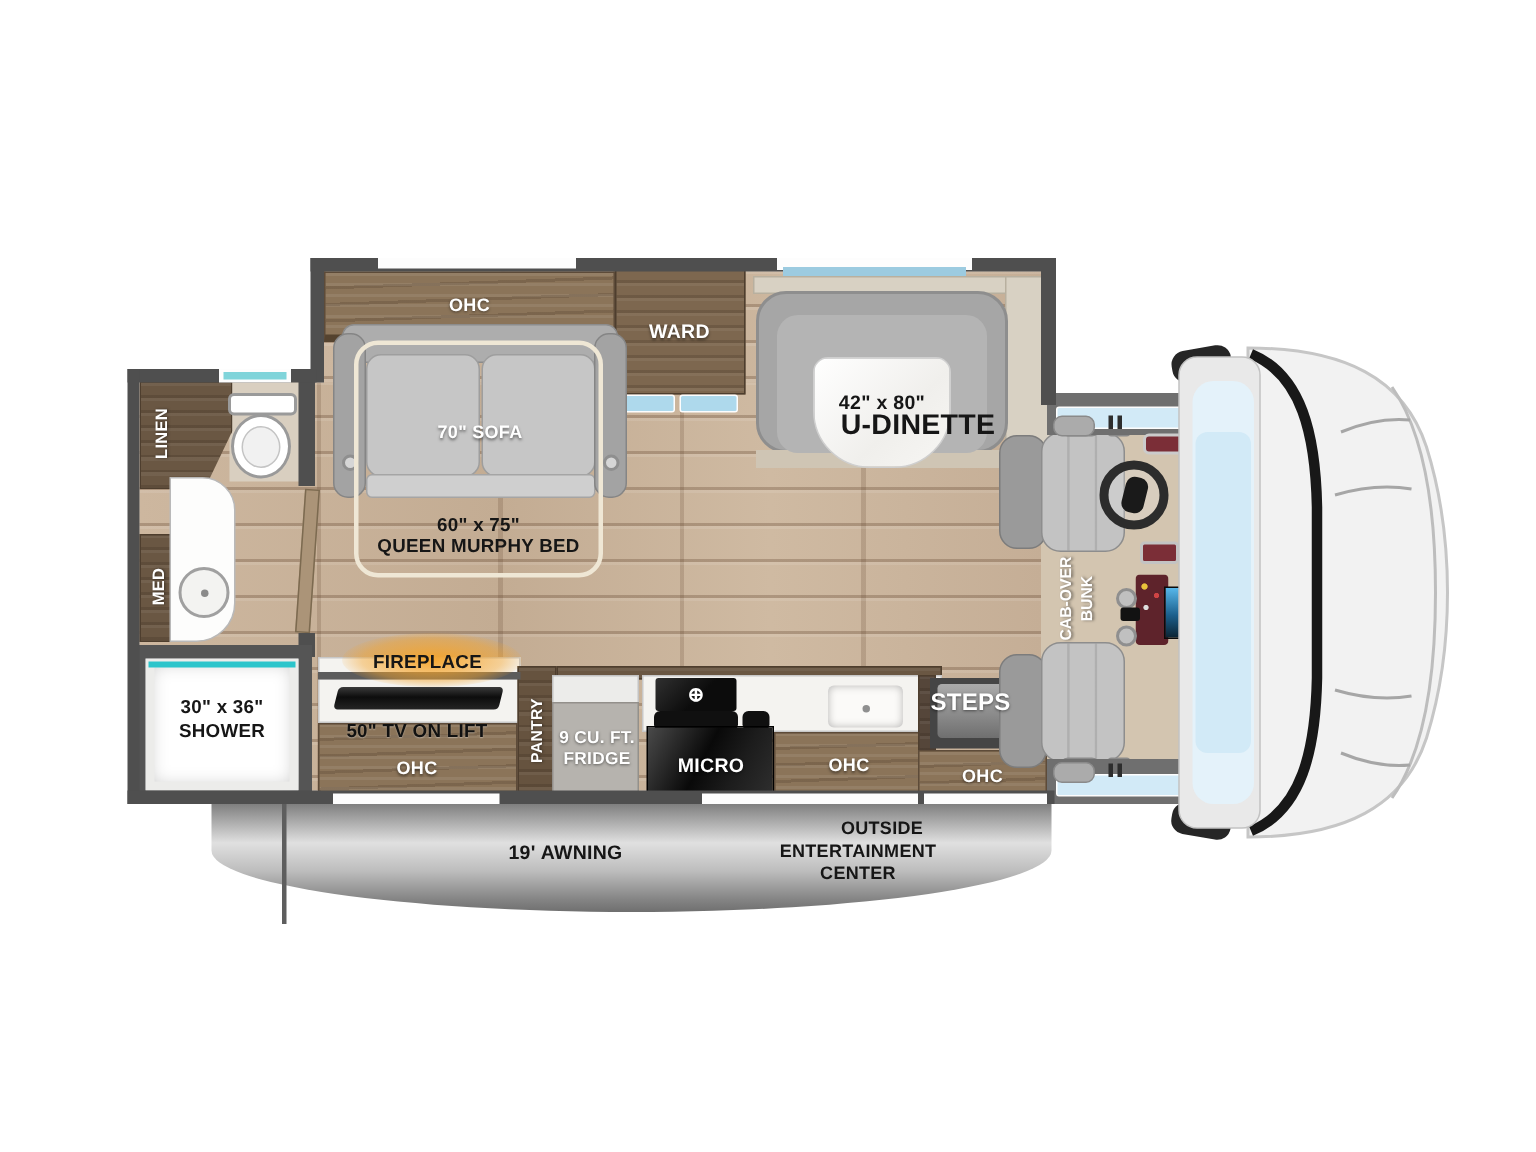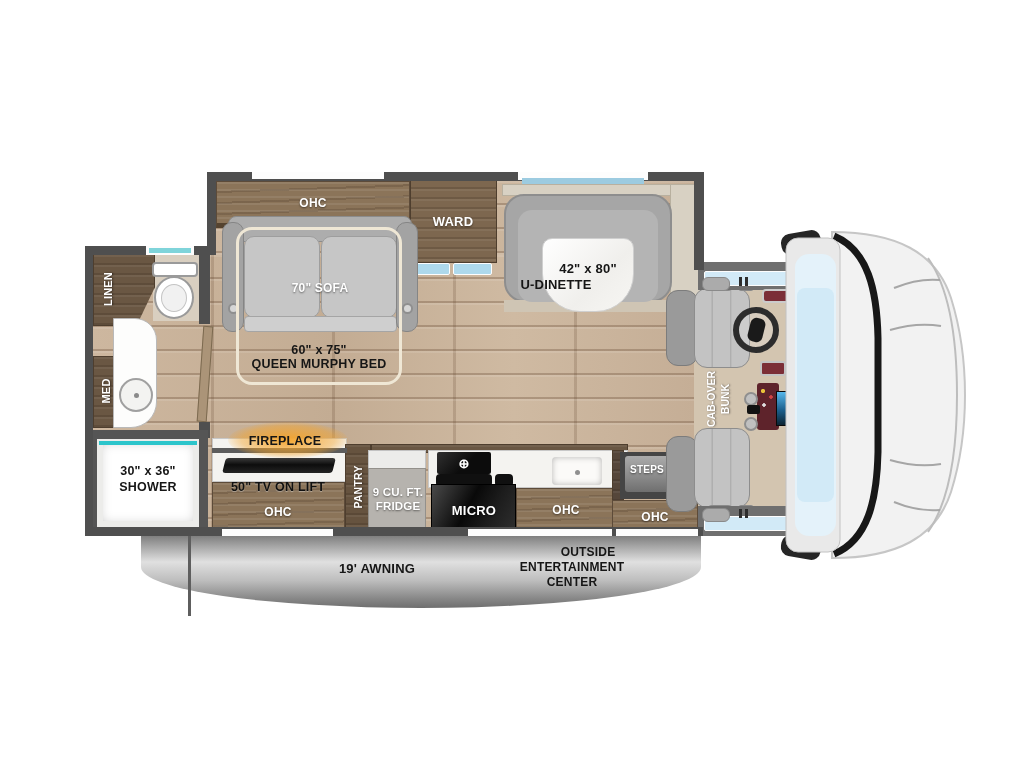--- a/index.html
+++ b/index.html
@@ -97,21 +97,21 @@
   <span class="lbl" style="left:319px;top:350px;font-size:12.5px;">60" x 75"</span>
   <span class="lbl" style="left:319px;top:364px;font-size:12.5px;">QUEEN MURPHY BED</span>
 
   <div class="abs beige" style="left:502px;top:184px;width:192px;height:12px;z-index:3;"></div>
   <div class="abs beige" style="left:670px;top:184px;width:32px;height:120px;z-index:3;"></div>
   <div class="abs" style="left:504px;top:194px;width:168px;height:108px;background:var(--bench-gray);border:2px solid #8e8e8e;border-radius:20px;z-index:4;box-sizing:border-box;"></div>
   <div class="abs" style="left:518px;top:210px;width:140px;height:92px;background:#b4b4b4;border-radius:14px;z-index:5;"></div>
   <div class="abs" style="left:504px;top:300px;width:168px;height:12px;background:#cfc5b4;z-index:4;"></div>
   <div class="abs" style="left:542px;top:238px;width:92px;height:74px;background:linear-gradient(135deg,#ffffff,#f0efec 60%,#f7f6f3);border:1px solid #cfcfcf;border-radius:10px 10px 38px 38px;z-index:6;box-sizing:border-box;"></div>
   <span class="lbl" style="left:588px;top:268px;font-size:13px;">42" x 80"</span>
-  <span class="lbl" style="left:556px;top:284px;font-size:13px;">U-DINETTE</span>
+  <span class="lbl" style="left:612px;top:284px;font-size:19px;">U-DINETTE</span>
 
   <div class="abs" style="left:228px;top:422px;width:120px;height:36px;background:radial-gradient(ellipse at center, rgba(245,164,42,.95), rgba(245,164,42,.45) 55%, rgba(245,164,42,0) 75%);border-radius:50%;z-index:5;"></div>
   <span class="lbl" style="left:285px;top:441px;font-size:12.5px;">FIREPLACE</span>
 
   <div class="abs whitebox" style="left:212px;top:438px;width:135px;height:12px;z-index:3;"></div>
   <div class="abs" style="left:212px;top:448px;width:135px;height:5px;background:#5c5c5c;z-index:4;"></div>
   <div class="abs whitebox" style="left:212px;top:452px;width:135px;height:30px;z-index:3;"></div>
   <div class="abs" style="left:224px;top:458px;width:110px;height:15px;background:linear-gradient(180deg,#3a3a3a,#0d0d0d 45%,#242424);border-radius:3px;transform:skewX(-14deg);z-index:4;"></div>
   <span class="lbl" style="left:278px;top:487px;font-size:12.5px;color:#111;text-shadow:0 1px 1px rgba(255,255,255,.35);">50" TV ON LIFT</span>
   <div class="abs cabwood" style="left:212px;top:482px;width:133px;height:48px;z-index:3;"></div>
@@ -136,21 +136,21 @@
 
   <div class="abs" style="left:431px;top:484px;width:85px;height:46px;background:linear-gradient(118deg,#4a4a4a,#090909 45%,#1c1c1c 70%,#2e2e2e);border:1px solid #000;z-index:4;box-sizing:border-box;"></div>
   <span class="lbl w" style="left:474px;top:510px;font-size:13px;">MICRO</span>
 
   <div class="abs cabwood" style="left:516px;top:488px;width:100px;height:42px;z-index:3;"></div>
   <span class="lbl w" style="left:566px;top:510px;font-size:12px;">OHC</span>
 
   <div class="abs darkwood" style="left:612px;top:450px;width:12px;height:52px;background-color:#55463a;z-index:3;"></div>
   <div class="abs" style="left:620px;top:452px;width:60px;height:47px;background:#454545;z-index:3;"></div>
   <div class="abs" style="left:625px;top:456px;width:50px;height:36px;background:linear-gradient(180deg,#aaaaaa,#8c8c8c 55%,#6f6f6f);border-radius:3px;z-index:4;"></div>
-  <span class="lbl w" style="left:647px;top:469px;font-size:10px;">STEPS</span>
+  <span class="lbl w" style="left:647px;top:469px;font-size:16px;">STEPS</span>
   <div class="abs cabwood" style="left:612px;top:500px;width:86px;height:30px;z-index:3;"></div>
   <span class="lbl w" style="left:655px;top:517px;font-size:12px;">OHC</span>
 
   <div class="abs wall" style="left:207px;top:172px;width:497px;height:9px;z-index:10;"></div>
   <div class="abs" style="left:252px;top:172px;width:132px;height:7px;background:#fdfdfd;z-index:11;"></div>
   <div class="abs" style="left:518px;top:172px;width:130px;height:8px;background:#fdfdfd;z-index:11;"></div>
   <div class="abs" style="left:522px;top:178px;width:122px;height:6px;background:#9ccbe0;z-index:11;"></div>
   <div class="abs wall" style="left:207px;top:172px;width:9px;height:83px;z-index:10;"></div>
   <div class="abs wall" style="left:85px;top:246px;width:126px;height:9px;z-index:10;"></div>
   <div class="abs" style="left:146px;top:246px;width:48px;height:9px;background:#fdfdfd;z-index:11;"></div>

